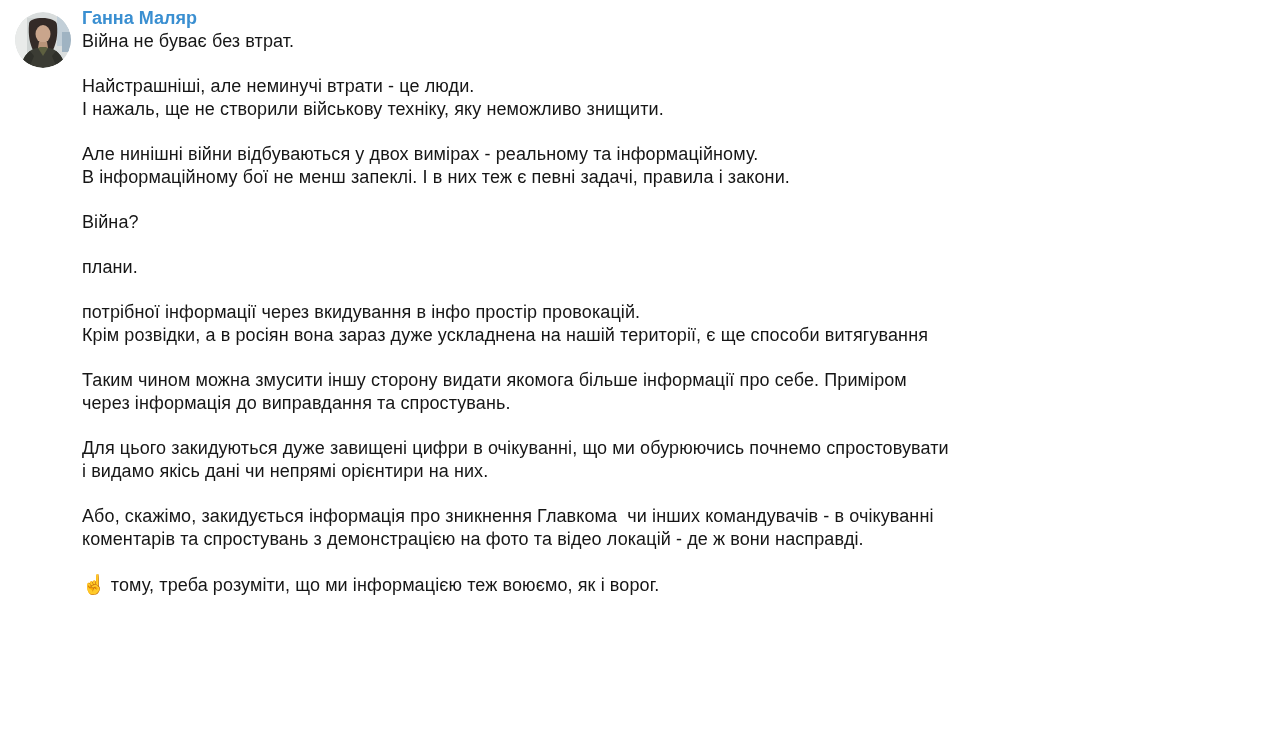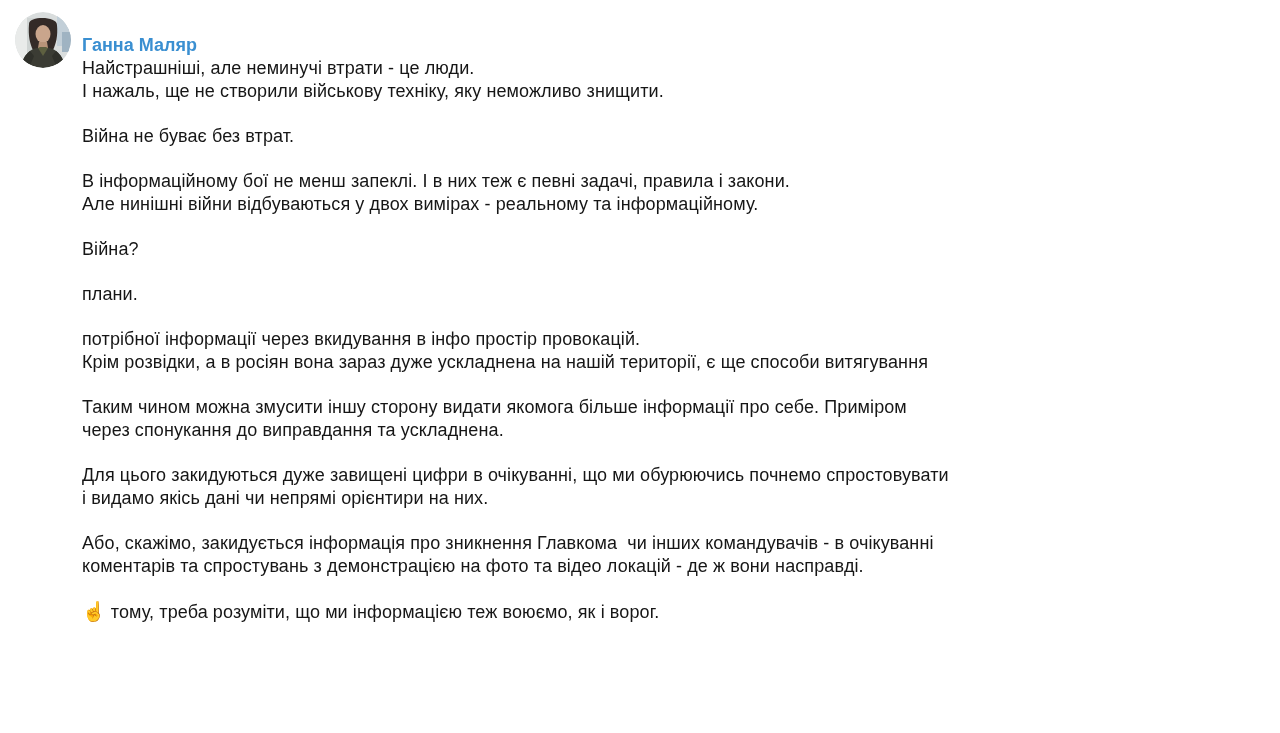--- a/index.html
+++ b/index.html
@@ -25,21 +25,21 @@
     top: 12px;
     width: 56px;
     height: 56px;
     border-radius: 50%;
     overflow: hidden;
     cursor: pointer;
   }
   .avatar svg { display: block; }
   .content {
     margin-left: 82px;
-    padding-top: 33px;
+    padding-top: 6px;
   }
   .author {
     display: inline-block;
     color: #3a8fd1;
     font-size: 18px;
     font-weight: 600;
     line-height: 24px;
     cursor: pointer;
   }
   .post-text {
@@ -87,43 +87,43 @@
         <path d="M6 56 C7 47 11 42 15 39 L19 44 L14 56 Z" fill="#2f302a"></path>
         <path d="M50 56 C49 47 45 42 41 39 L37 44 L42 56 Z" fill="#2f302a"></path>
       </g>
     </svg>
   </div>
 
   <div class="content">
     <a class="author">Ганна Маляр</a>
     <div class="post-text">
         <div class="paragraph">
+          <div class="line">Війна не буває без втрат.</div>
+        </div>
+        <div class="paragraph">
           <div class="line">Найстрашніші, але неминучі втрати - це люди.</div>
           <div class="line">І нажаль, ще не створили військову техніку, яку неможливо знищити.</div>
         </div>
         <div class="paragraph">
-          <div class="line">Війна не буває без втрат.</div>
-        </div>
-        <div class="paragraph">
+          <div class="line">Але нинішні війни відбуваються у двох вимірах - реальному та інформаційному.</div>
           <div class="line">В інформаційному бої не менш запеклі. І в них теж є певні задачі, правила і закони.</div>
-          <div class="line">Але нинішні війни відбуваються у двох вимірах - реальному та інформаційному.</div>
         </div>
         <div class="paragraph">
           <div class="line">Війна?</div>
         </div>
         <div class="paragraph">
           <div class="line">плани.</div>
         </div>
         <div class="paragraph">
           <div class="line">потрібної інформації через вкидування в інфо простір провокацій.</div>
           <div class="line">Крім розвідки, а в росіян вона зараз дуже ускладнена на нашій території, є ще способи витягування</div>
         </div>
         <div class="paragraph">
           <div class="line">Таким чином можна змусити іншу сторону видати якомога більше інформації про себе. Приміром</div>
-          <div class="line">через спонукання до виправдання та ускладнена.</div>
+          <div class="line">через інформація до виправдання та спростувань.</div>
         </div>
         <div class="paragraph">
           <div class="line">Для цього закидуються дуже завищені цифри в очікуванні, що ми обурюючись почнемо спростовувати</div>
           <div class="line">і видамо якісь дані чи непрямі орієнтири на них.</div>
         </div>
         <div class="paragraph">
           <div class="line">Або, скажімо, закидується інформація про зникнення Главкома  чи інших командувачів - в очікуванні</div>
           <div class="line">коментарів та спростувань з демонстрацією на фото та відео локацій - де ж вони насправді.</div>
         </div>
         <div class="paragraph">

